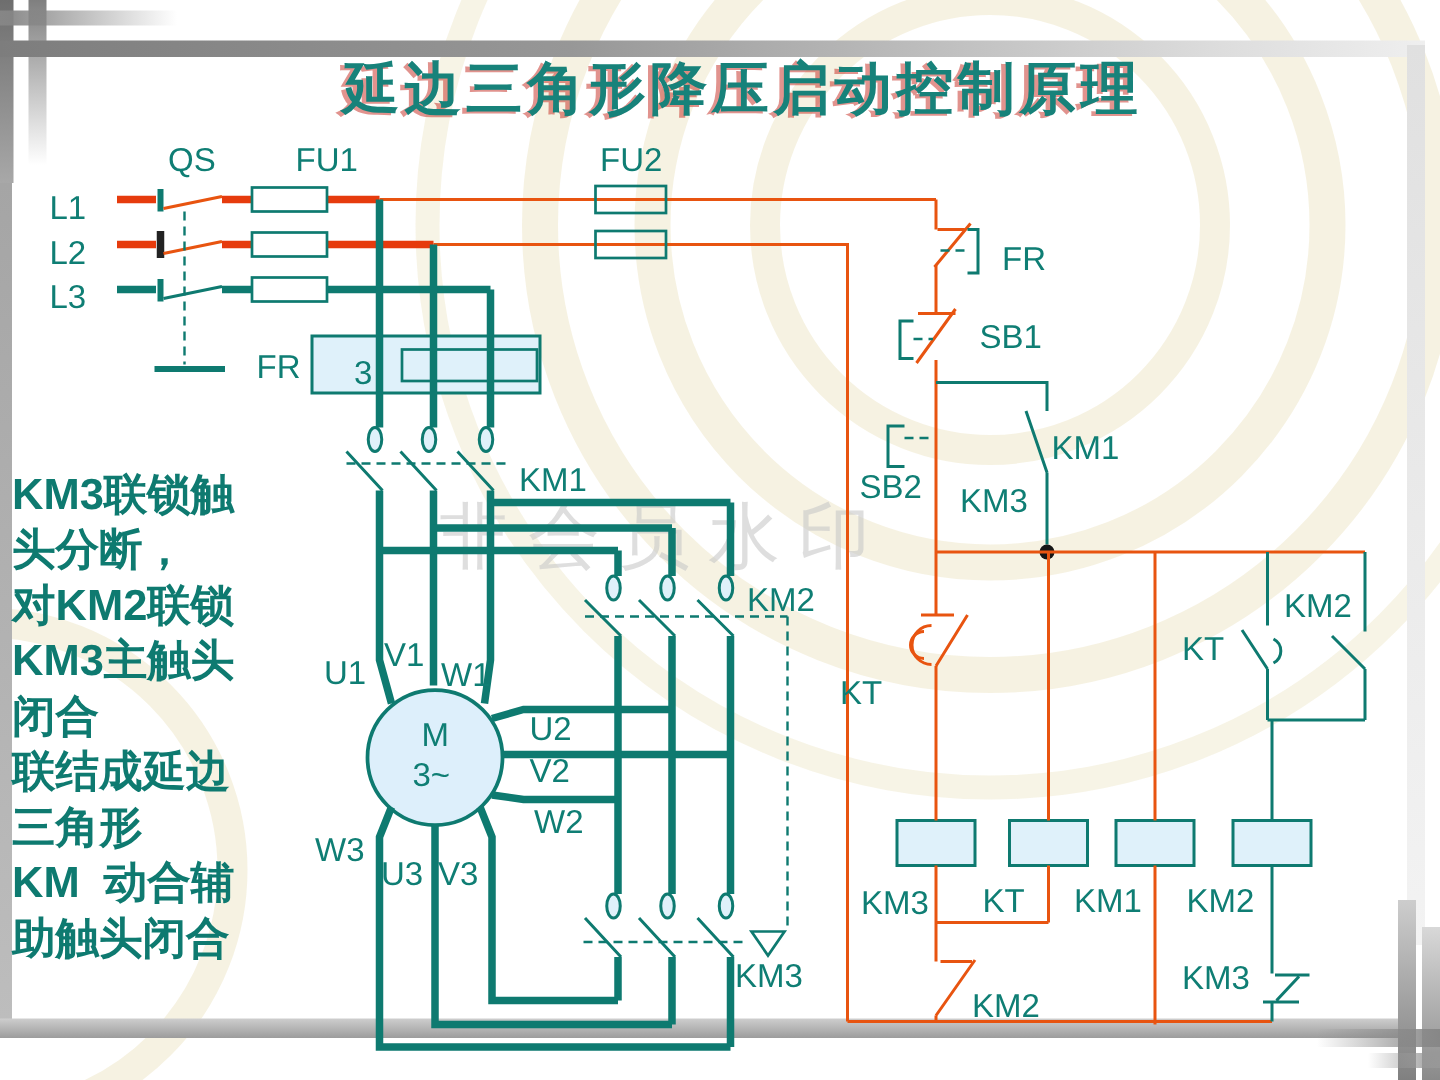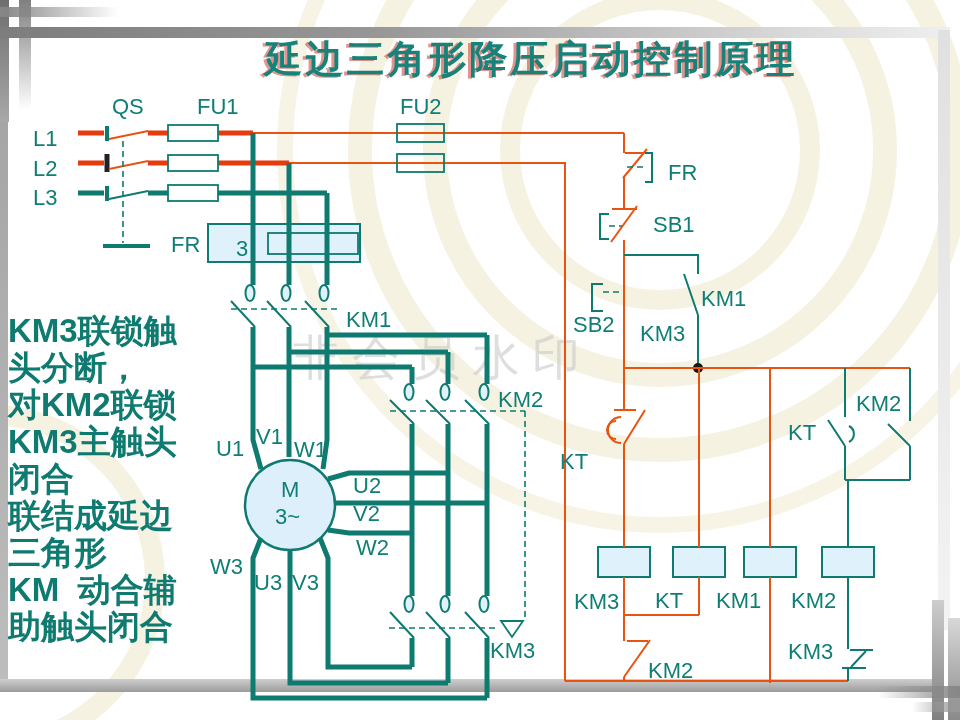--- a/index.html
+++ b/index.html
@@ -19,22 +19,22 @@
   .hb2 {left:0;top:27px;width:950px;height:11px;background:linear-gradient(90deg,#7d7d7d 0%,#979797 40%,#dcdcdc 85%,#efefef 100%);}
   .rtb {left:938px;top:30px;width:12px;height:600px;background:linear-gradient(180deg,#e0e0e0,#f3f3f3);}
   .gbar{left:0;top:679px;width:936px;height:13px;background:linear-gradient(180deg,#cecece,#9c9c9c);}
   .vbA {left:932px;top:600px;width:12px;height:120px;background:linear-gradient(180deg,#cdcdcd,#808080);}
   .vbB {left:948px;top:618px;width:12px;height:102px;background:linear-gradient(180deg,#d8d8d8,#8a8a8a);}
   .hbA {left:878px;top:686px;width:82px;height:12px;background:linear-gradient(90deg,rgba(205,205,205,0),#878787);}
   .hbB {left:912px;top:702px;width:48px;height:10px;background:linear-gradient(90deg,rgba(215,215,215,0),#989898);}
   
   .title{left:225px;top:34px;width:540px;text-align:center;font-size:38px;font-weight:bold;
          letter-spacing:3px;color:var(--title-teal);font-family:"Liberation Serif","DejaVu Serif",serif;
-         text-shadow:-3px 1px 0 rgba(195,40,30,0.5);margin-left:36px;}
-  .sidenote{left:8px;top:312px;width:200px;font-size:33px;font-weight:bold;line-height:37px;
+         text-shadow:-3px 1px 0 rgba(195,40,30,0.5);}
+  .sidenote{left:8px;top:312px;width:200px;font-size:29px;font-weight:bold;line-height:37px;
             color:var(--teal);white-space:pre-wrap;}
   .wmark{left:292px;top:326px;font-size:48px;letter-spacing:12px;color:#c9c9c9;opacity:0.6;text-align:right;}
   .brand{left:684px;top:667px;font-size:27px;font-weight:bold;color:#ffffff;white-space:nowrap;
          text-shadow:-2px 0 0 #5c5c5c,2px 0 0 #5c5c5c,0 -2px 0 #5c5c5c,0 2px 0 #5c5c5c,
                      -1px -1px 0 #5c5c5c,1px 1px 0 #5c5c5c,1px -1px 0 #5c5c5c,-1px 1px 0 #5c5c5c;}
   
   .t5{stroke:var(--teal);stroke-width:5;fill:none;}
   .t4{stroke:var(--teal);stroke-width:4;fill:none;}
   .t2{stroke:var(--teal);stroke-width:2;fill:none;}
   .r5{stroke:var(--red-thick);stroke-width:5;fill:none;}

